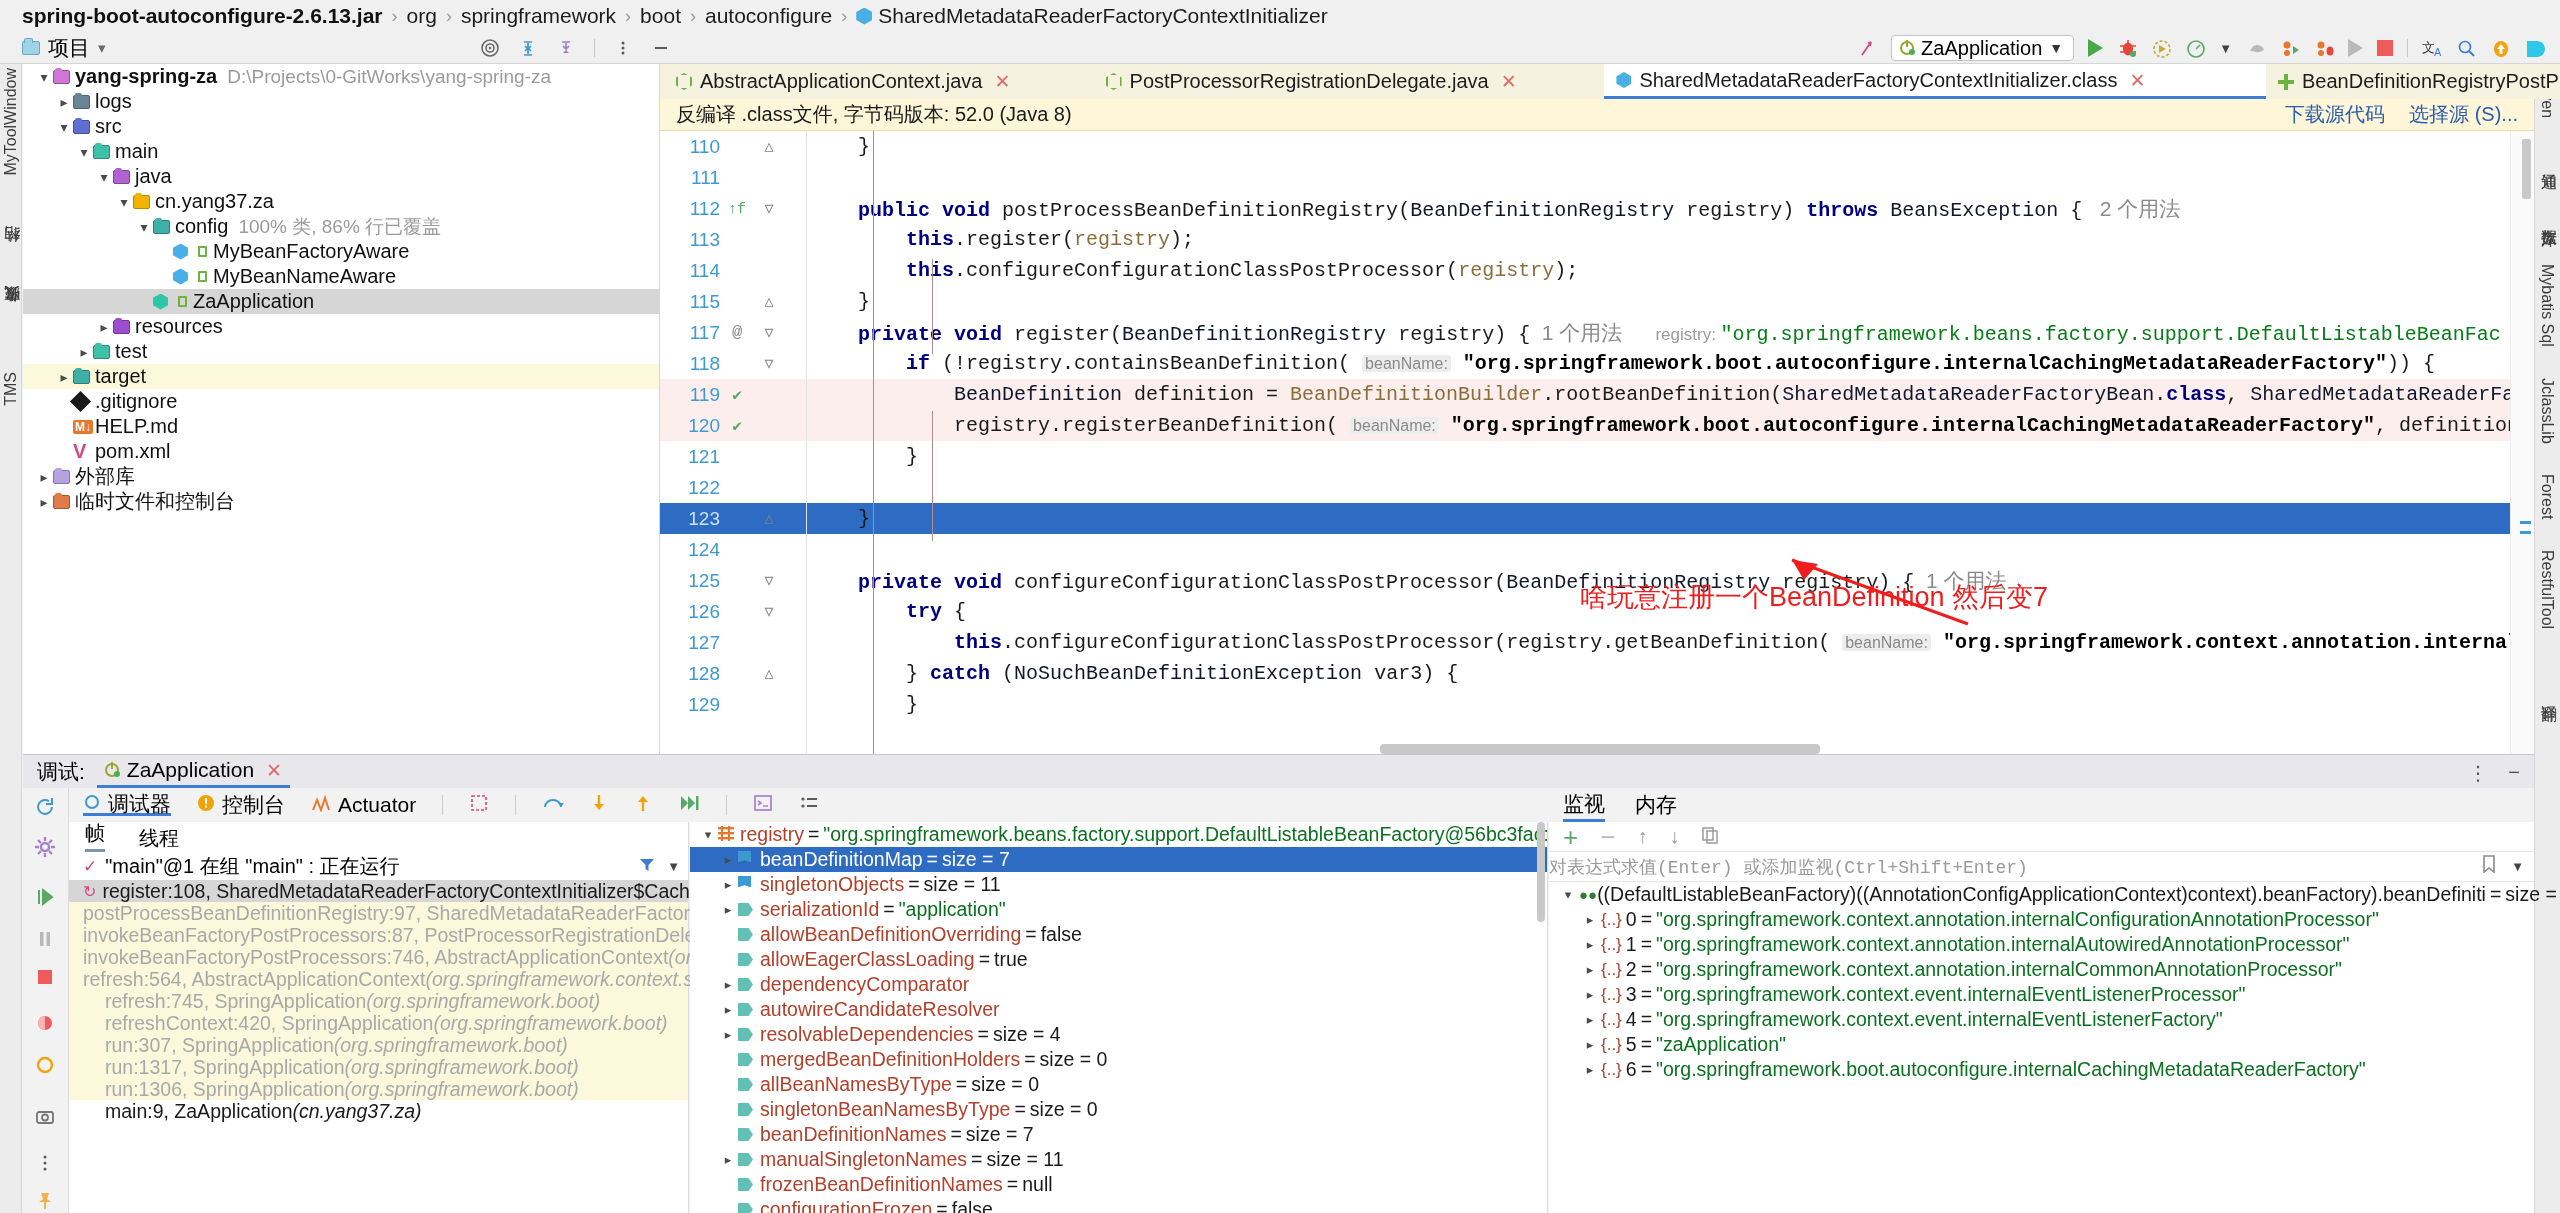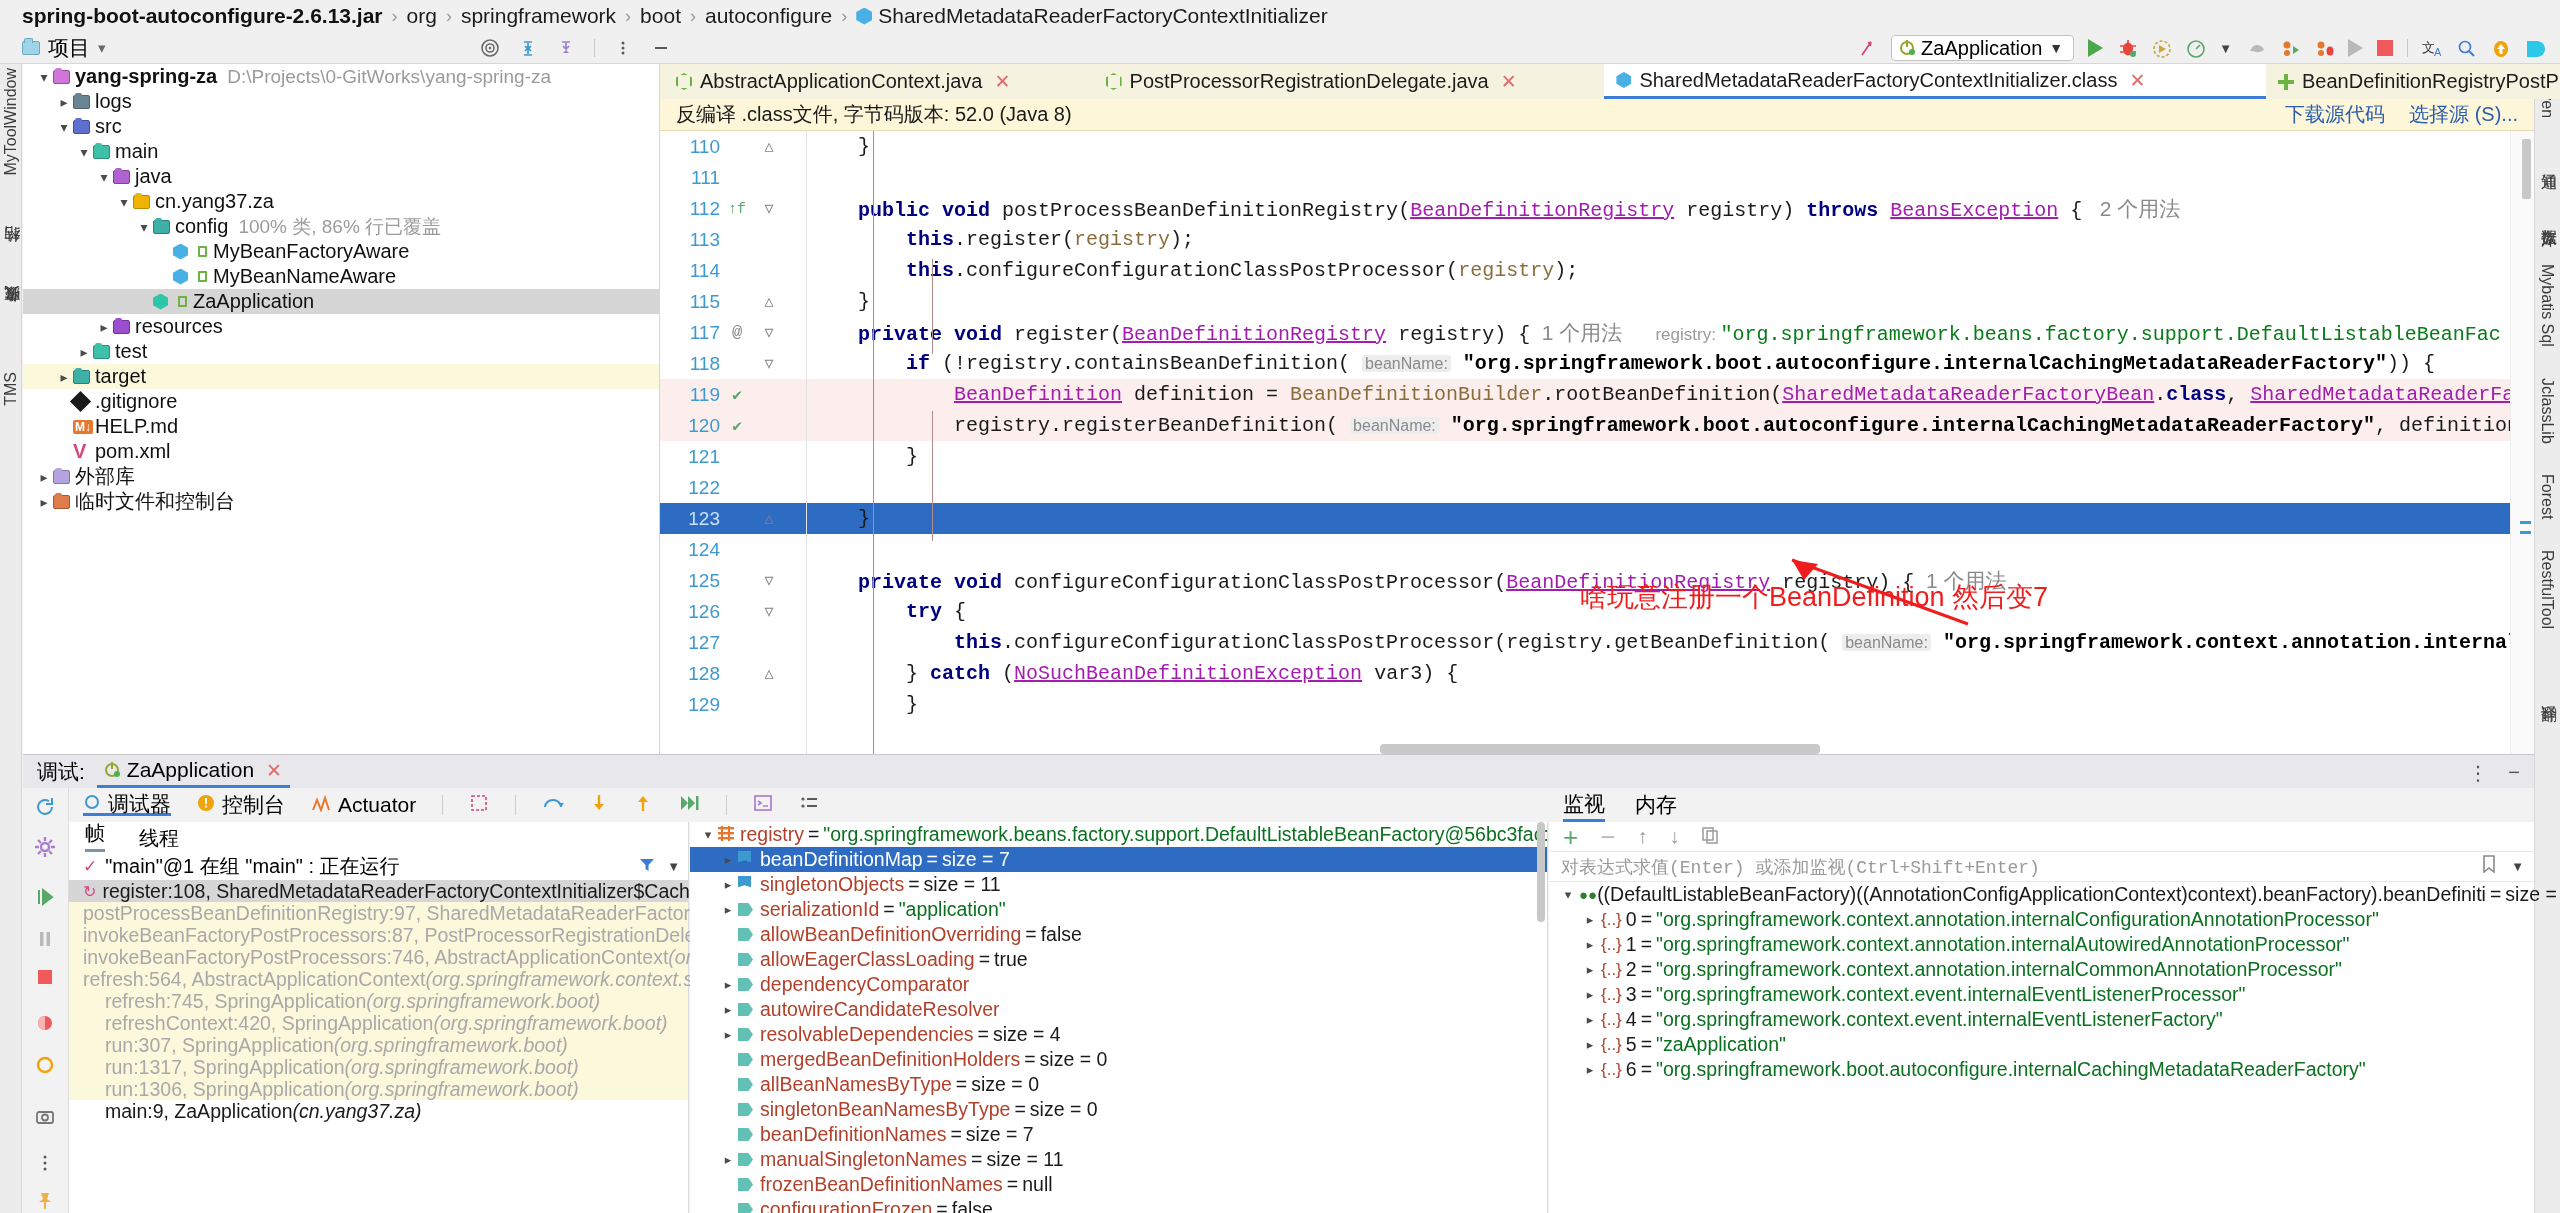--- a/index.html
+++ b/index.html
@@ -138,21 +138,21 @@
   .gutter-num { position:absolute; left:0; width:60px; text-align:right; color:#3d9ad1; font-size:19px; font-family:"Liberation Sans",sans-serif; }
   .gmark { position:absolute; left:66px; width:22px; text-align:center; font-size:16px; }
   .fold { position:absolute; left:100px; width:18px; text-align:center; color:#808080; font-size:15px; }
   .codetext { position:absolute; left:150px; }
   .ln-hl-pink { background:#fdeeee; }
   .ln-hl-blue { background:#2e6cc4; }
   .ln-hl-blue .gutter-num { color:#c9e2f7; }
 
   
   .kw { color:#00007f; font-weight:bold; }
-  .typ { color:#a21caf;text-decoration:underline; }
+  .typ { color:#0f172a; }
   .str { color:#067d17; }
   .strb { color:#000000; font-weight:bold; }
   .var { color:#8a6d3b; }
   .plain { color:#1a1a1a; }
   .hintgrey { color:#9a9a9a; font-size:17px; font-family:"Liberation Sans",sans-serif; }
   .usagehint { color:#8a8a8a; font-size:21px; font-family:"Liberation Sans",sans-serif; }
   .paramhint { background:#ededed; color:#8a8a8a; font-size:16px; border-radius:3px; padding:0 3px; font-family:"Liberation Sans",sans-serif;}
   .methodname { color:#1a1a1a; }
   .greencheck { color:#59a869; font-size:16px; }
 
@@ -206,21 +206,21 @@
   .vstr { color:#0b7020; }
   .vrow.sel { background:#2e6cc4; }
   .vrow.sel .vname,.vrow.sel .veq,.vrow.sel .vval { color:#fff; }
   .tag { width:15px;height:13px;background:#62c1b4;display:inline-block;clip-path:polygon(0 0,70% 0,100% 50%,70% 100%,0 100%); }
   .flagic { width:13px;height:15px;background:#3d9ad1;display:inline-block;clip-path:polygon(0 0,100% 0,100% 75%,50% 62%,0 75%); }
 
   #watchcol { position:absolute; left:1526px; top:33px; width:985px; height:426px; background:#fff; }
   #watchtabs { height:34px; display:flex; align-items:center; gap:30px; padding-left:14px; font-size:21px; background:#f2f2f2;}
   #watchtabs .wt.active { height:34px; display:flex;align-items:center; border-bottom:3px solid #3d7dd6;}
   #watchtools { height:30px; display:flex; align-items:center; gap:22px; padding-left:14px; background:#fff; border-bottom:1px solid #e6e6e6;}
-  #watchinput { height:30px; display:flex; align-items:center; padding-left:12px; background:#fff; border-bottom:1px solid #e6e6e6; font-size:18px; color:#9a9a9a;}
+  #watchinput { height:30px; display:flex; align-items:center; background:#fff; border-bottom:1px solid #e6e6e6; font-size:18px; color:#9a9a9a;}
   .wrow { height:25px; display:flex; align-items:center; font-size:19.5px; white-space:nowrap; }
   .wrow .ar { width:22px; color:#4a4a4a; font-size:13px; text-align:center; flex:none;}
   .braces { color:#b1412b; font-size:17px; }
   .glasses { color:#2e7d32; font-size:15px; }
 </style>
 </head>
 <body>
 
 <div id="titlebar">
   <span class="proj">spring-boot-autoconfigure-2.6.13.jar</span>

